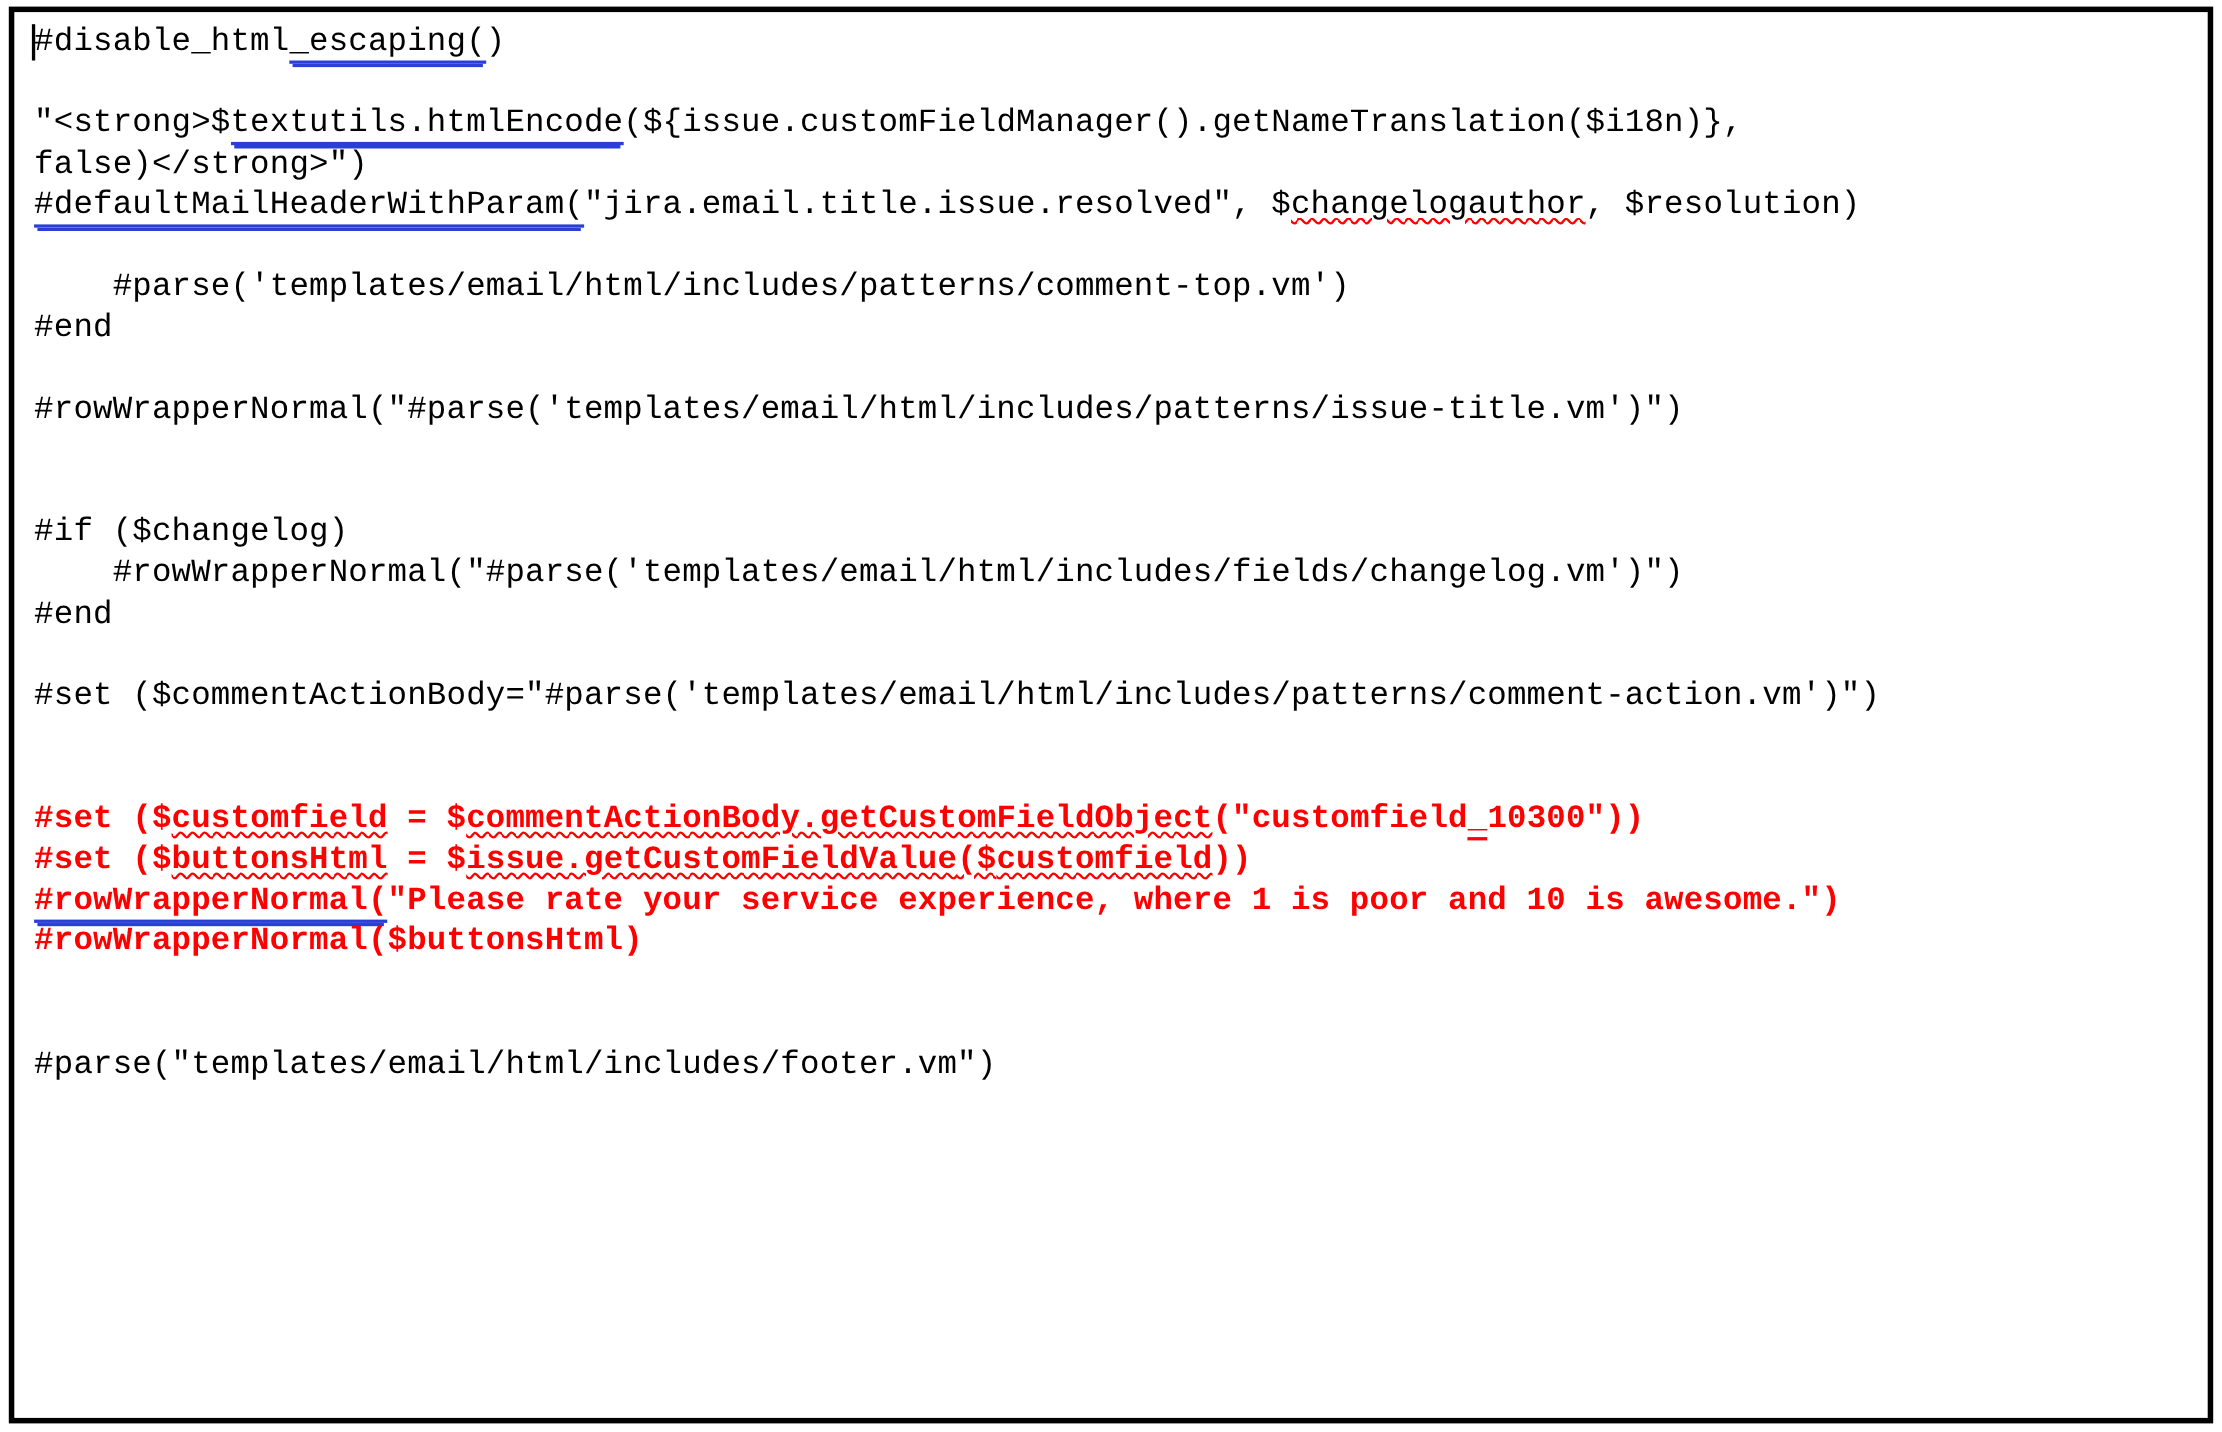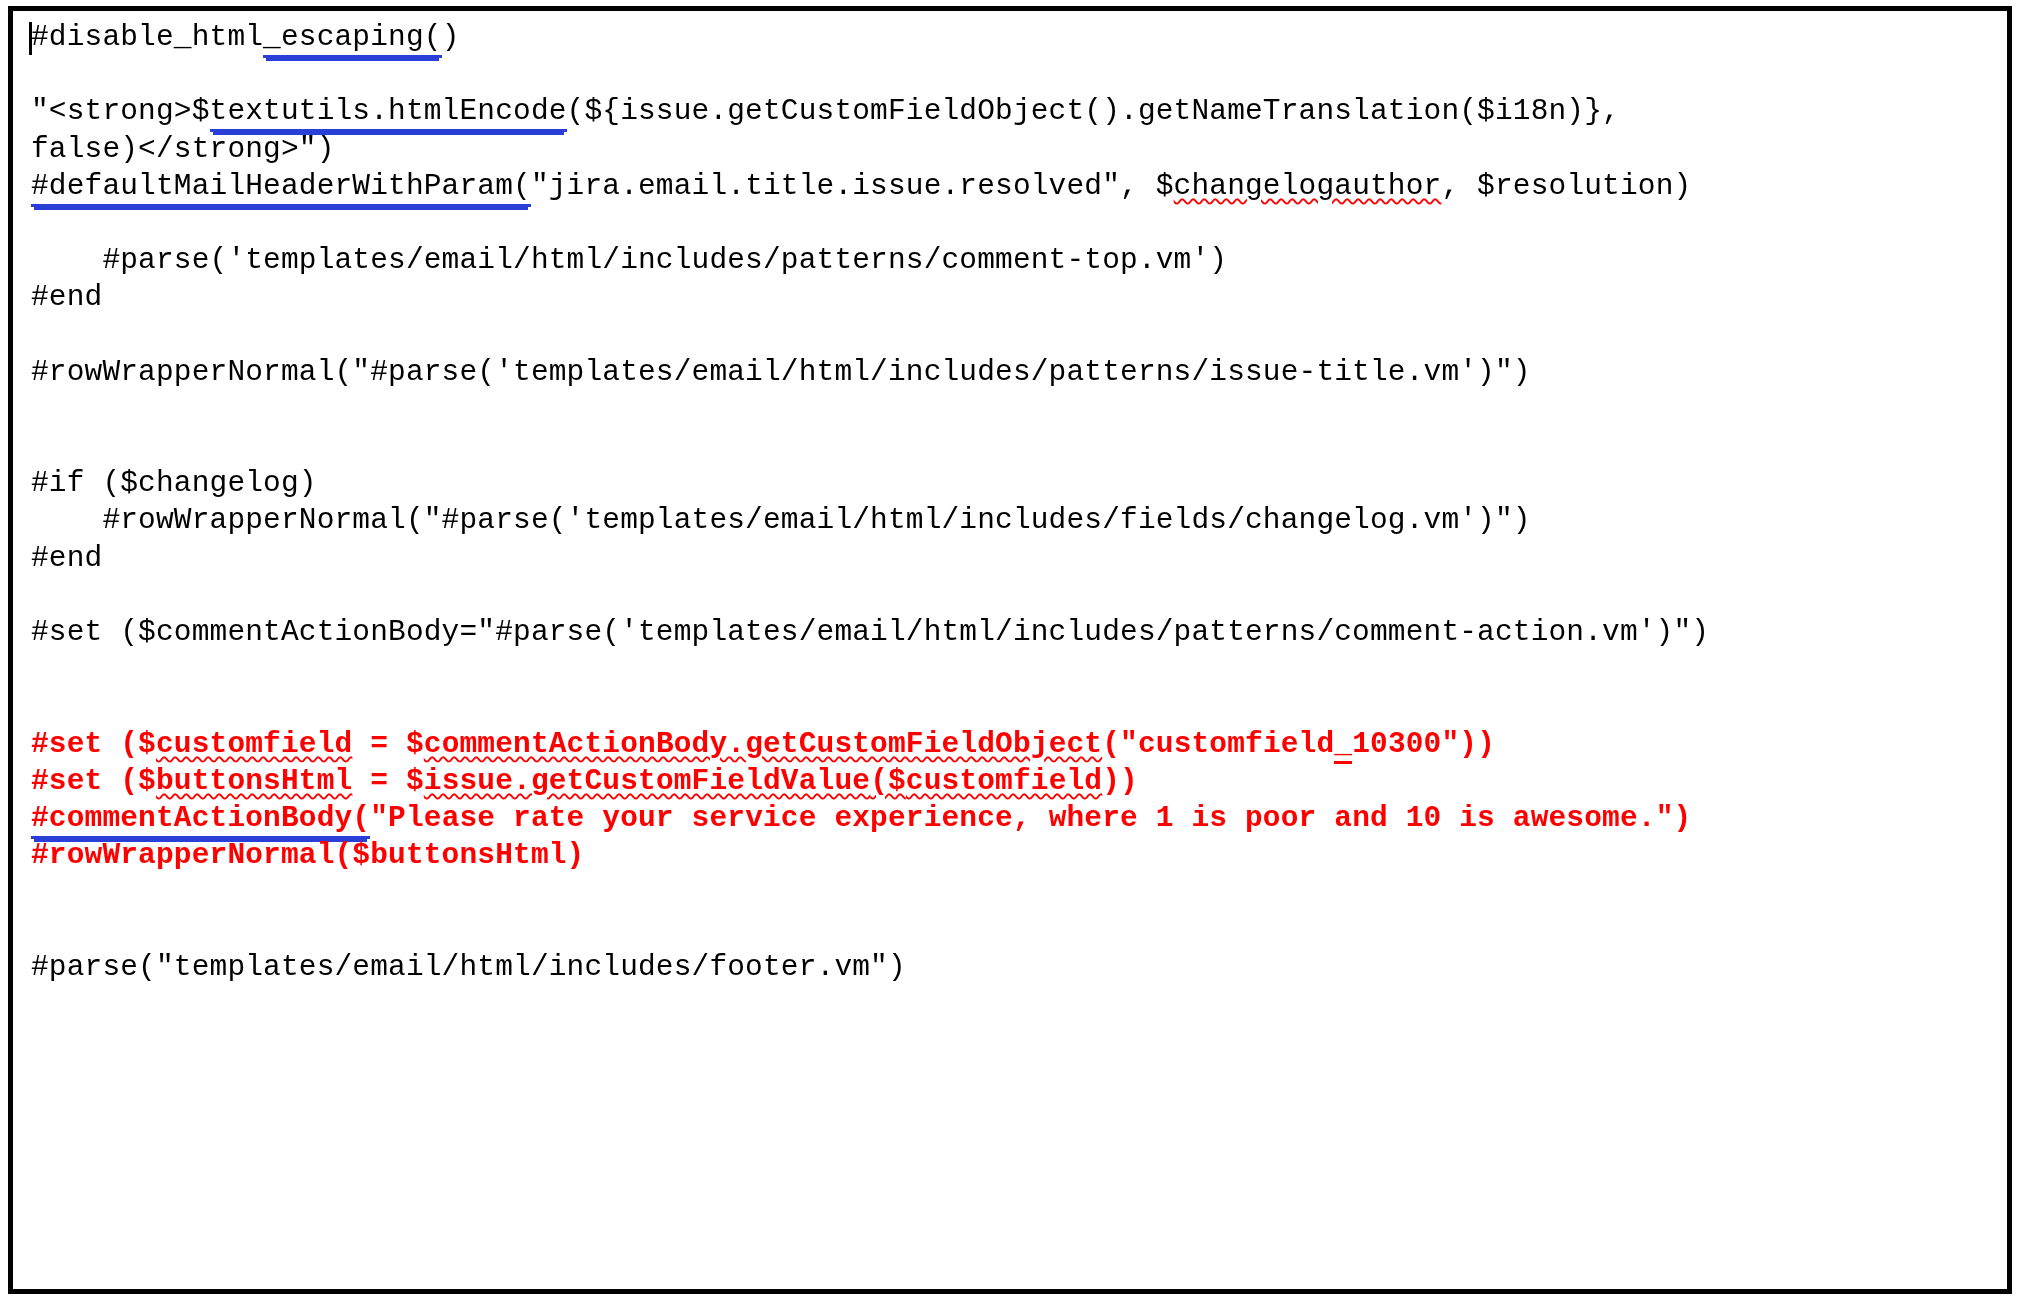--- a/index.html
+++ b/index.html
@@ -100,40 +100,40 @@
 </head>
 <body>
 
 <div id="page">
   <div class="code-frame">
     <div class="code-body">
       <div class="caret"></div>
       <div id="code-lines">
           <div class="line"><span class="tok">#disable_html</span><span class="tok dbl-blue">_escaping(</span><span class="tok">)</span></div>
           <div class="line blank"><span class="tok"></span></div>
-          <div class="line"><span class="tok">"&lt;strong&gt;$</span><span class="tok dbl-blue">textutils.htmlEncode</span><span class="tok">(${issue.getCustomFieldObject().getNameTranslation($i18n)},</span></div>
+          <div class="line"><span class="tok">"&lt;strong&gt;$</span><span class="tok dbl-blue">textutils.htmlEncode</span><span class="tok">(${issue.customFieldManager().getNameTranslation($i18n)},</span></div>
           <div class="line"><span class="tok">false)&lt;/strong&gt;")</span></div>
           <div class="line"><span class="tok dbl-blue">#defaultMailHeaderWithParam(</span><span class="tok">"jira.email.title.issue.resolved", $</span><span class="tok wavy-red">changelogauthor</span><span class="tok">, $resolution)</span></div>
           <div class="line blank"><span class="tok"></span></div>
           <div class="line"><span class="tok">    #parse('templates/email/html/includes/patterns/comment-top.vm')</span></div>
           <div class="line"><span class="tok">#end</span></div>
           <div class="line blank"><span class="tok"></span></div>
           <div class="line"><span class="tok">#rowWrapperNormal("#parse('templates/email/html/includes/patterns/issue-title.vm')")</span></div>
           <div class="line blank"><span class="tok"></span></div>
           <div class="line blank"><span class="tok"></span></div>
           <div class="line"><span class="tok">#if ($changelog)</span></div>
           <div class="line"><span class="tok">    #rowWrapperNormal("#parse('templates/email/html/includes/fields/changelog.vm')")</span></div>
           <div class="line"><span class="tok">#end</span></div>
           <div class="line blank"><span class="tok"></span></div>
           <div class="line"><span class="tok">#set ($commentActionBody="#parse('templates/email/html/includes/patterns/comment-action.vm')")</span></div>
           <div class="line blank"><span class="tok"></span></div>
           <div class="line blank"><span class="tok"></span></div>
           <div class="line red"><span class="tok">#set ($</span><span class="tok wavy-red">customfield</span><span class="tok"> = $</span><span class="tok wavy-red">commentActionBody.getCustomFieldObject</span><span class="tok">("customfield</span><span class="tok solid-red-u">_</span><span class="tok">10300"))</span></div>
           <div class="line red"><span class="tok">#set ($</span><span class="tok wavy-red">buttonsHtml</span><span class="tok"> = $</span><span class="tok wavy-red">issue.getCustomFieldValue</span><span class="tok wavy-red">($</span><span class="tok wavy-red">customfield</span><span class="tok">))</span></div>
-          <div class="line red"><span class="tok dbl-blue">#commentActionBody(</span><span class="tok">"Please rate your service experience, where 1 is poor and 10 is awesome.")</span></div>
+          <div class="line red"><span class="tok dbl-blue">#rowWrapperNormal(</span><span class="tok">"Please rate your service experience, where 1 is poor and 10 is awesome.")</span></div>
           <div class="line red"><span class="tok">#rowWrapperNormal($buttonsHtml)</span></div>
           <div class="line blank"><span class="tok"></span></div>
           <div class="line blank"><span class="tok"></span></div>
           <div class="line"><span class="tok">#parse("templates/email/html/includes/footer.vm")</span></div>
         </div>
     </div>
   </div>
 </div>
 
 </body></html>

